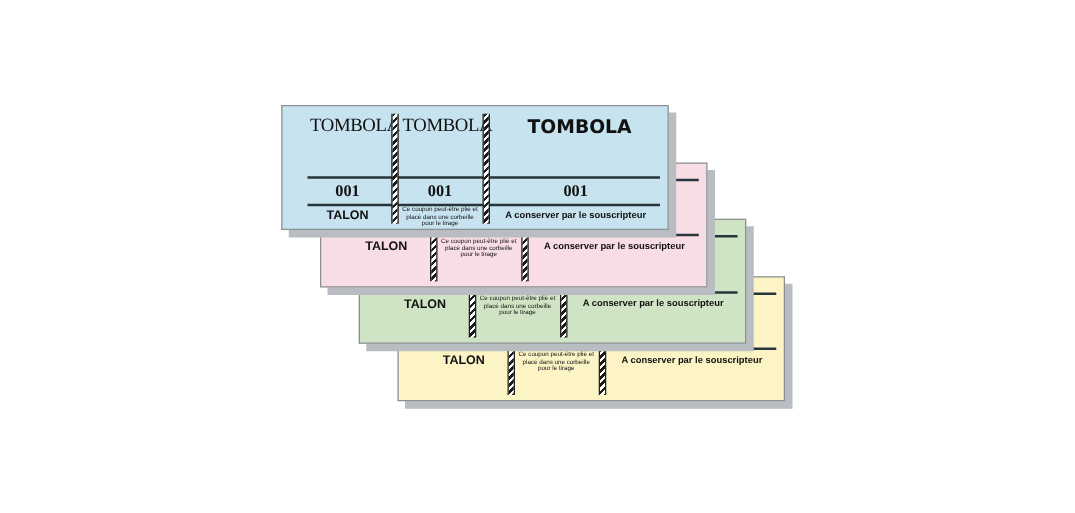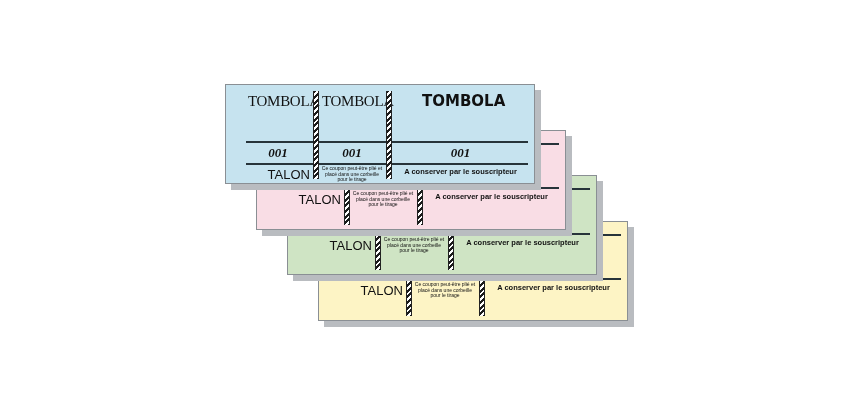--- a/index.html
+++ b/index.html
@@ -3,22 +3,22 @@
 <meta charset="utf-8">
 <style>
   html,body{margin:0;padding:0;background:#ffffff;}
   body{width:860px;height:410px;position:relative;overflow:hidden;font-family:"Liberation Sans",sans-serif;}
   .ticket{position:absolute;width:310px;height:100px;border:1px solid #8a8f94;box-sizing:border-box;box-shadow:6px 6px 0 #b9bcc0;}
   .perf{position:absolute;top:6px;width:6px;height:88px;background:
      repeating-linear-gradient(135deg,#1b1b1b 0 2px,#ffffff 2px 4px);border-left:1px solid #222;border-right:1px solid #222;box-sizing:border-box;}
   .hline{position:absolute;height:2px;background:#27343a;}
   .tombola-serif{position:absolute;top:8px;font-family:"Liberation Serif",serif;font-size:15px;color:#111;letter-spacing:-0.3px;}
   .tombola-bold{position:absolute;top:7px;font-family:"DejaVu Sans",sans-serif;font-weight:bold;font-size:15px;color:#111;}
-  .num{position:absolute;top:60px;font-family:"Liberation Serif",serif;font-weight:bold;font-size:13px;color:#111;text-align:center;font-style:italic;}
-  .talon{position:absolute;top:82px;font-size:13px;font-weight:normal;color:#111;text-align:right;}
+  .num{position:absolute;top:60px;font-family:"Liberation Serif",serif;font-weight:bold;font-size:13px;color:#111;text-align:center;}
+  .talon{position:absolute;top:82px;font-size:10px;font-weight:bold;color:#111;text-align:center;}
   .fine{position:absolute;top:81px;font-size:5px;line-height:5.5px;color:#111;text-align:center;}
   .keep{position:absolute;top:82px;font-size:7.5px;font-weight:bold;color:#111;text-align:center;}
 </style>
 </head>
 <body>
 
 <div class="ticket" style="left:318px;top:221px;background:#fdf4c5;">
   <div class="hline" style="left:20px;width:282px;top:12px;"></div>
   <div class="hline" style="left:20px;width:282px;top:56px;"></div>
   <div class="perf" style="left:87px;"></div>

